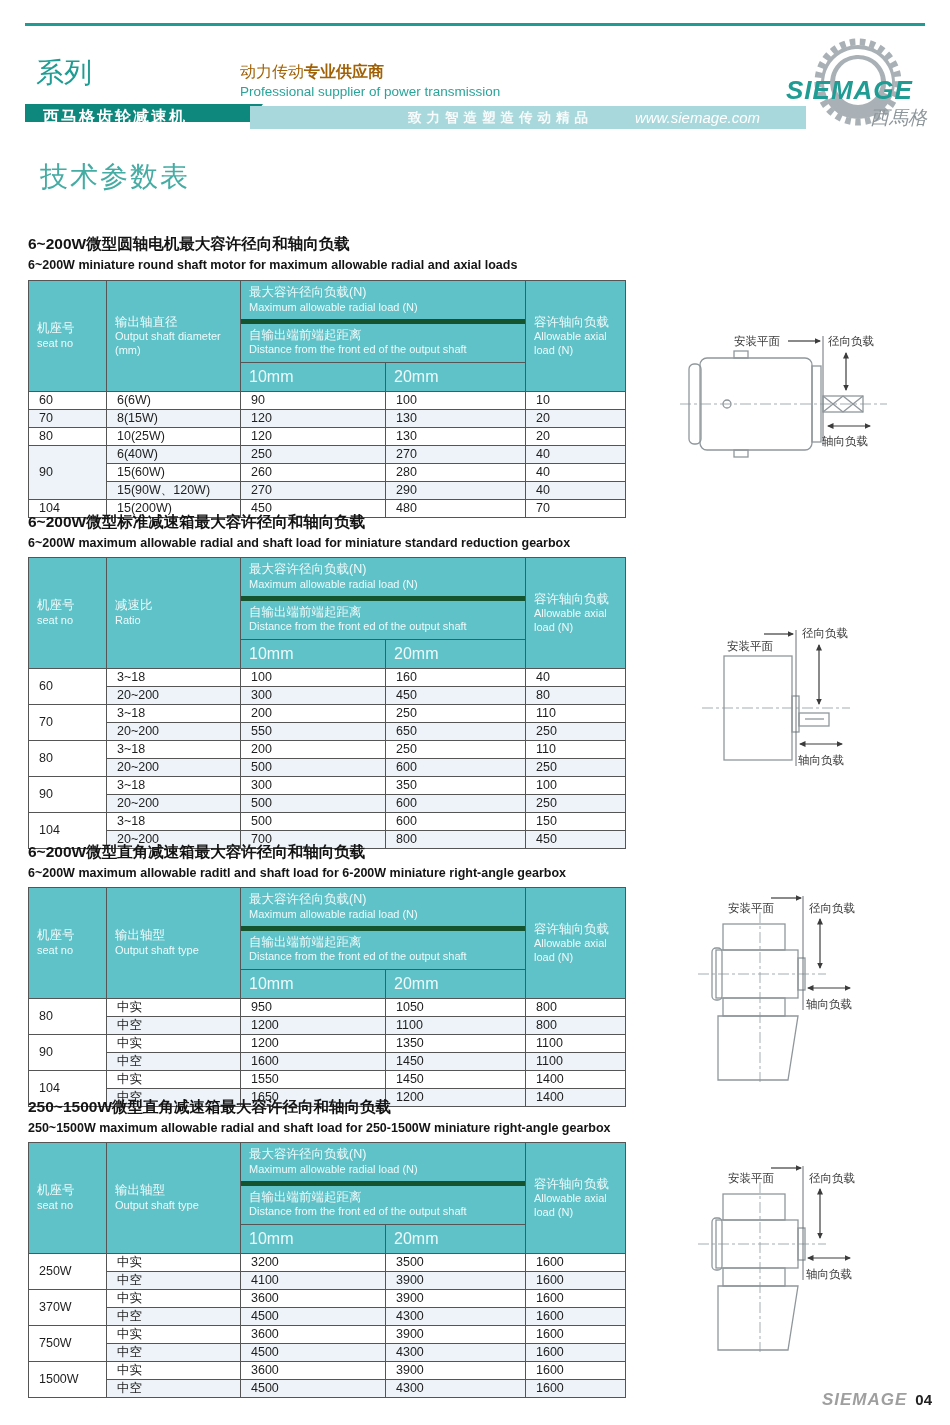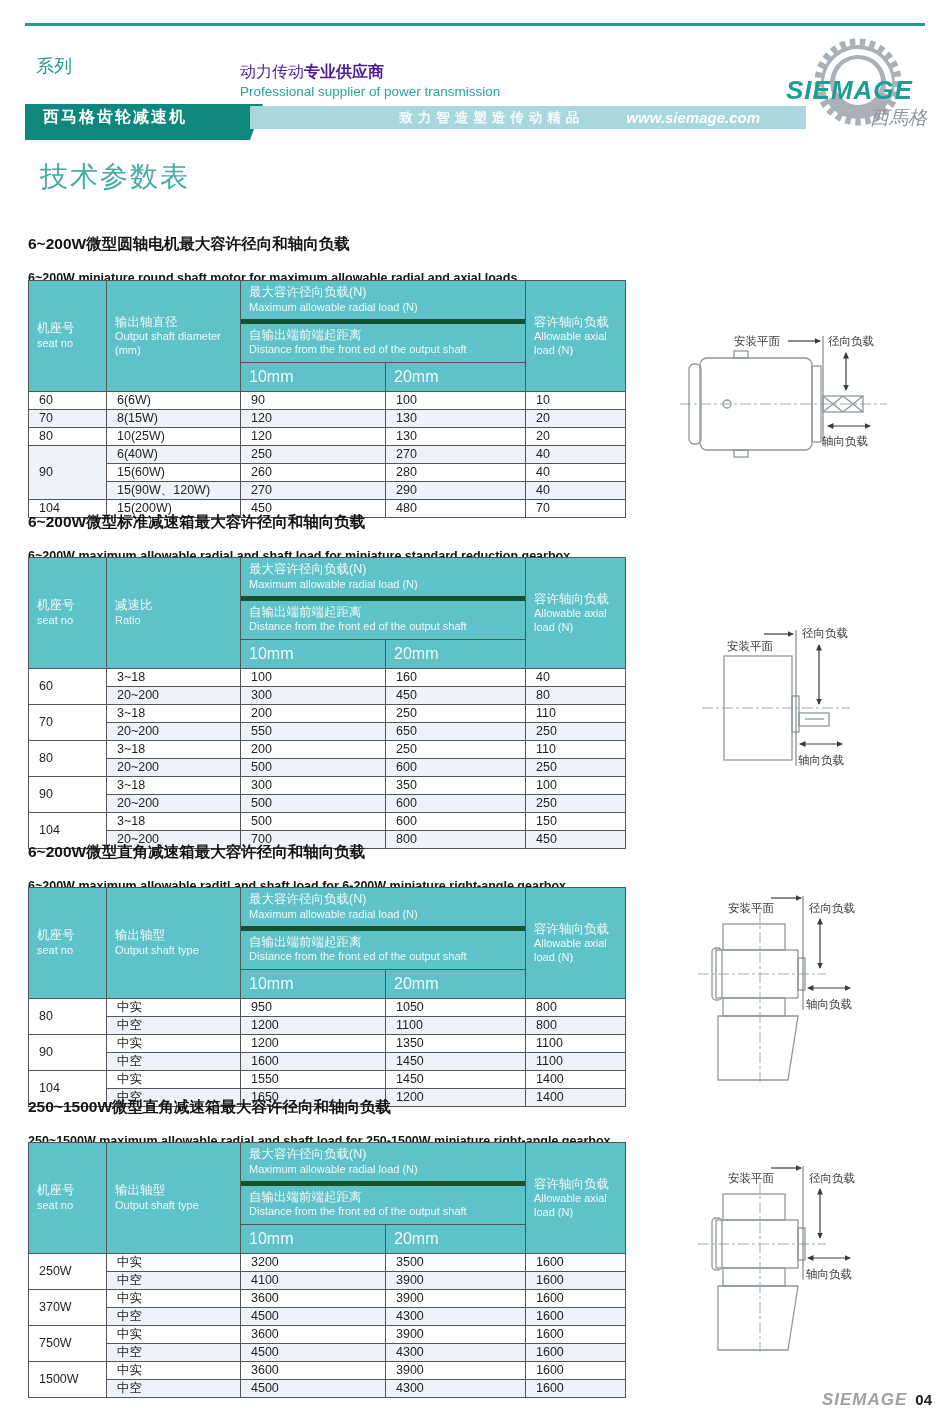--- a/index.html
+++ b/index.html
@@ -3,41 +3,41 @@
 <meta charset="utf-8">
 <style>
   html,body { margin:0; padding:0; background:#ffffff; }
   body { font-family:"Liberation Sans","DejaVu Sans",sans-serif; }
   #page { position:relative; width:950px; height:1425px; background:#fff; overflow:hidden; }
 
   
   .top-rule { position:absolute; left:25px; top:23px; width:900px; height:3px; background:#1f9c93; }
   .brand-block { position:absolute; left:28px; top:54px; display:flex; align-items:baseline; color:#1f9c93; }
   .brand-cn { font-size:44px; font-weight:bold; letter-spacing:2px; }
-  .brand-tag { font-size:18px; margin-left:8px; }
-  .tagline { position:absolute; left:240px; top:62px; color:#4c1d95; font-size:16px; }
+  .brand-tag { font-size:28px; margin-left:8px; }
+  .tagline { position:absolute; left:240px; top:62px; color:#a16207; font-size:16px; }
   .tagline b { font-weight:bold; }
   .tagline-en { position:absolute; left:240px; top:84px; color:#2aa49a; font-size:13.5px; }
-  .banner { position:absolute; left:25px; top:104px; width:238px; height:36px; background:#0e877d;
+  .banner { position:absolute; left:25px; top:104px; width:238px; height:18px; background:#0e877d;
             clip-path:polygon(0 0,100% 0,calc(100% - 13px) 100%,0 100%);
             color:#fff; font-size:16px; font-weight:bold; line-height:26px; padding-left:18px; box-sizing:border-box; letter-spacing:2px; }
   .band { position:absolute; left:250px; top:106px; width:556px; height:23px; background:#a8d8db;
           display:flex; align-items:center; justify-content:flex-end; gap:42px; padding-right:46px; box-sizing:border-box; }
   .band-slogan { color:rgba(255,255,255,0.9); font-size:13.5px; font-weight:bold; letter-spacing:5px; }
-  .band-site { color:#ffffff; font-size:15px; font-weight:bold; font-style:italic; }
+  .band-site { color:#ffffff; font-size:15px; font-weight:normal; font-style:italic; }
   .logo { position:absolute; left:784px; top:36px; }
 
   
   .title-cn { position:absolute; left:40px; top:158px; font-size:28px; color:#45aca4; letter-spacing:2px; }
   .title-en { position:absolute; left:28px; top:196px; font-size:21px; font-weight:bold; color:#21978e; letter-spacing:0.5px; }
 
   
   .sec-h { position:absolute; left:28px; color:#141414; }
   .sec-h .cn { font-size:15.5px; font-weight:bold; }
-  .sec-h .en { font-size:12.5px; font-weight:bold; margin-top:16px; }
+  .sec-h .en { font-size:12.5px; font-weight:bold; margin-top:3px; }
 
   
   table.dt { position:absolute; border-collapse:collapse; table-layout:fixed; background:#fff; }
   .dt th, .dt td { border:1px solid #555; overflow:hidden; white-space:nowrap; }
   .dt thead th { background:#5fc2c8; color:#eefafa; font-weight:normal; text-align:left;
                  padding:2px 8px; font-size:12.5px; line-height:1.25; vertical-align:middle; }
   .dt thead th .en { font-size:11px; line-height:1.2; white-space:normal; }
   .dt thead th.gth { padding:0; vertical-align:top; }
   .gtop, .gbot { padding:4px 8px 5px 8px; }
   .gtop { border-bottom:5px solid #14532d; }

